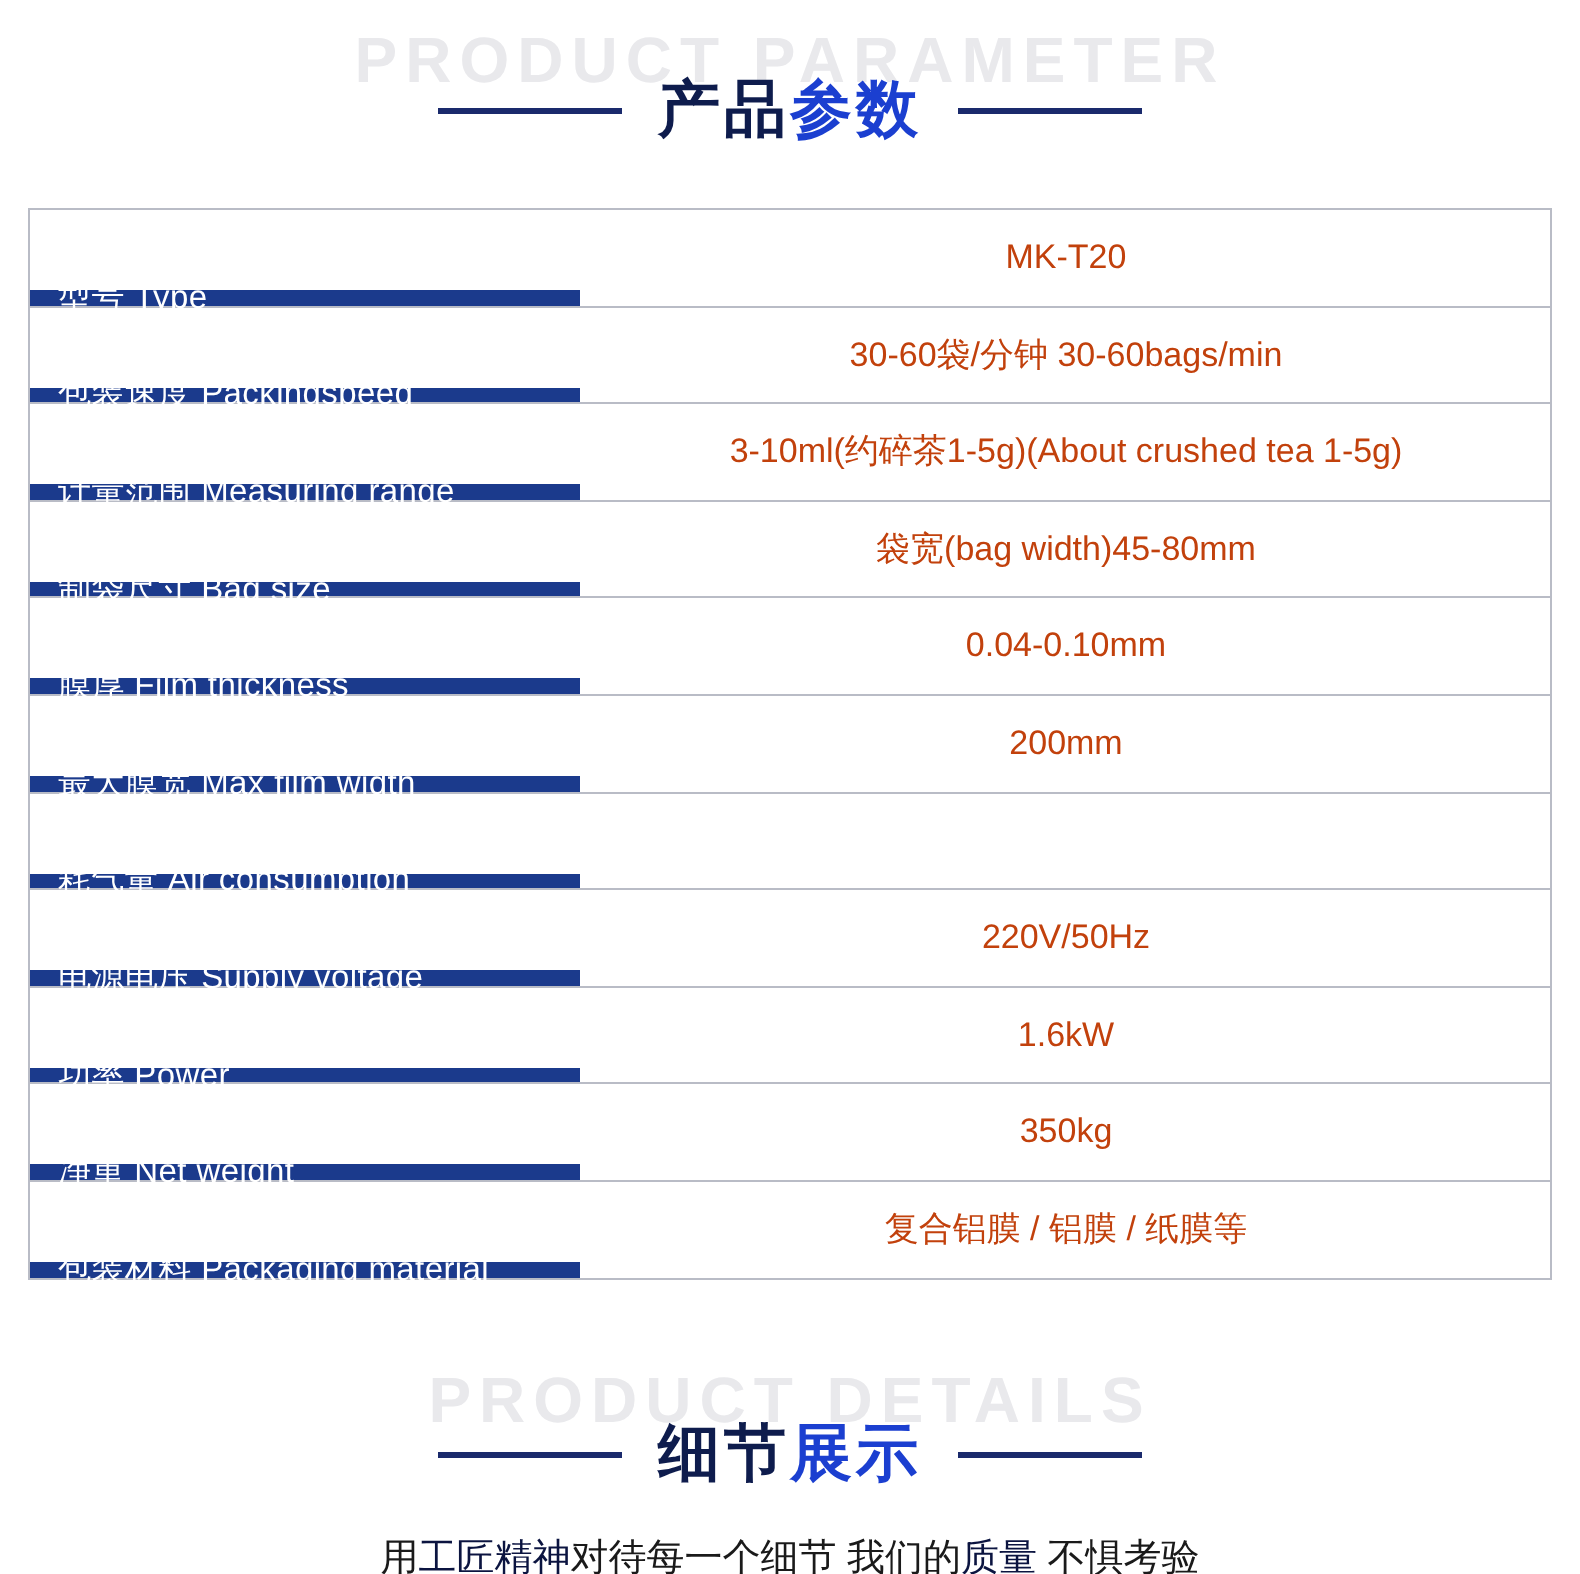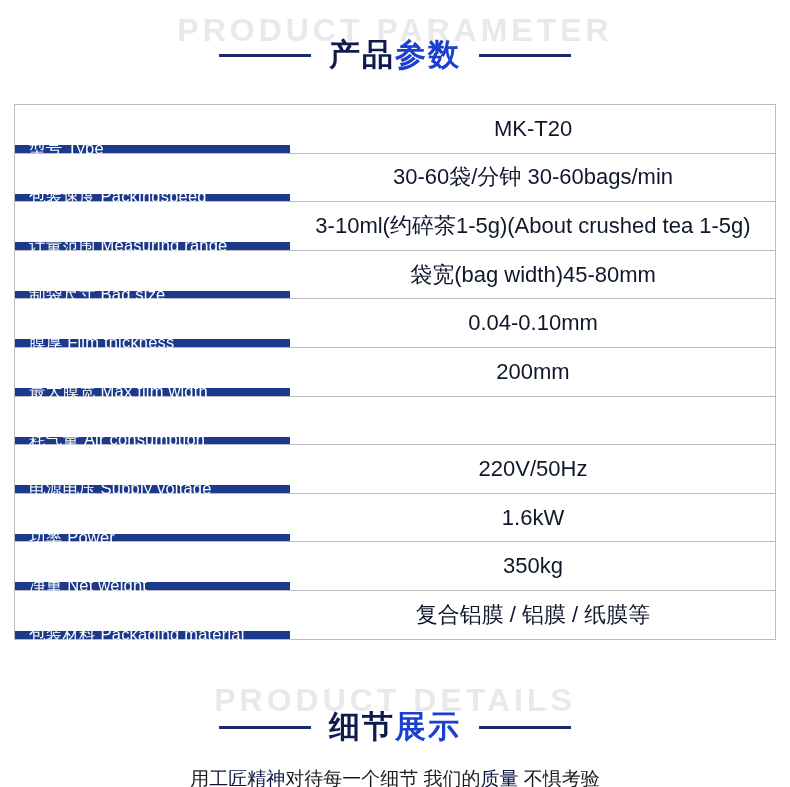--- a/index.html
+++ b/index.html
@@ -95,22 +95,22 @@
     box-sizing: border-box;
     border-right: 1px solid #ffffff;
     letter-spacing: 0.2px;
     margin-top: 40px;
   }
   .tvalue {
     flex: 1 1 auto;
     display: flex;
     align-items: center;
     justify-content: center;
-    font-size: 22px;
-    color: #0f172a;
+    font-size: 17px;
+    color: #c2410c;
     text-align: center;
     padding: 0 6px;
     box-sizing: border-box;
   }
 
   
   .section-bottom {
     position: absolute;
     top: 650px;
     left: 0;

